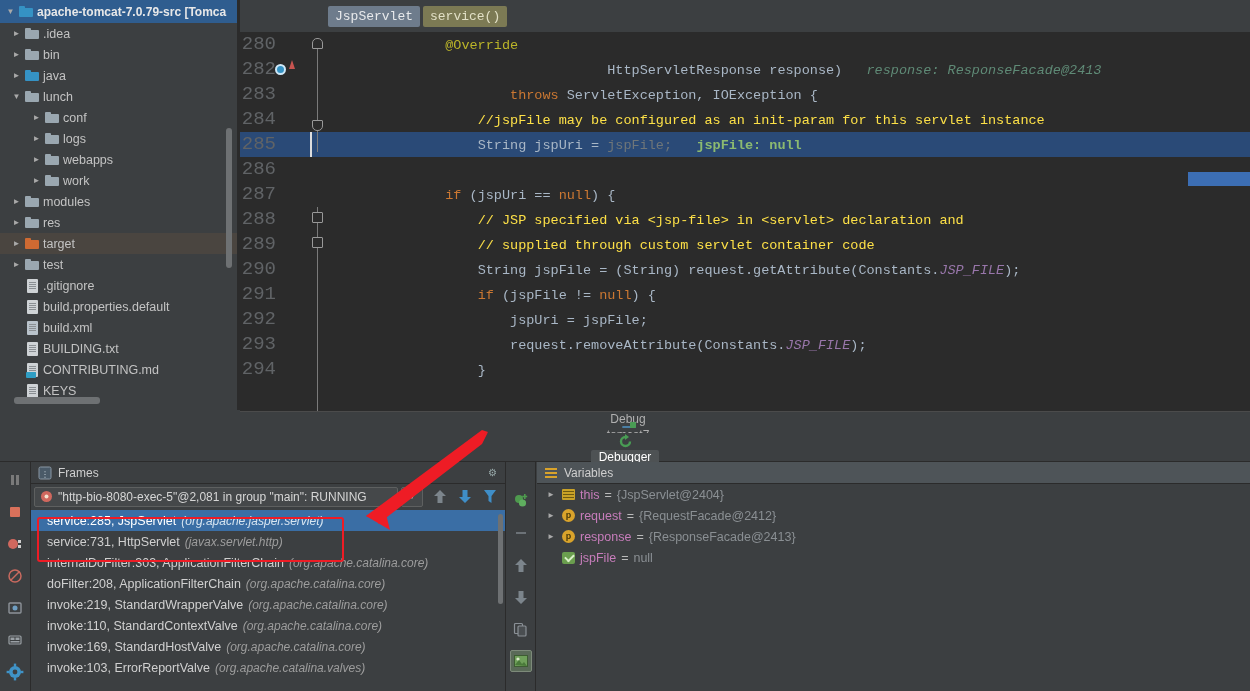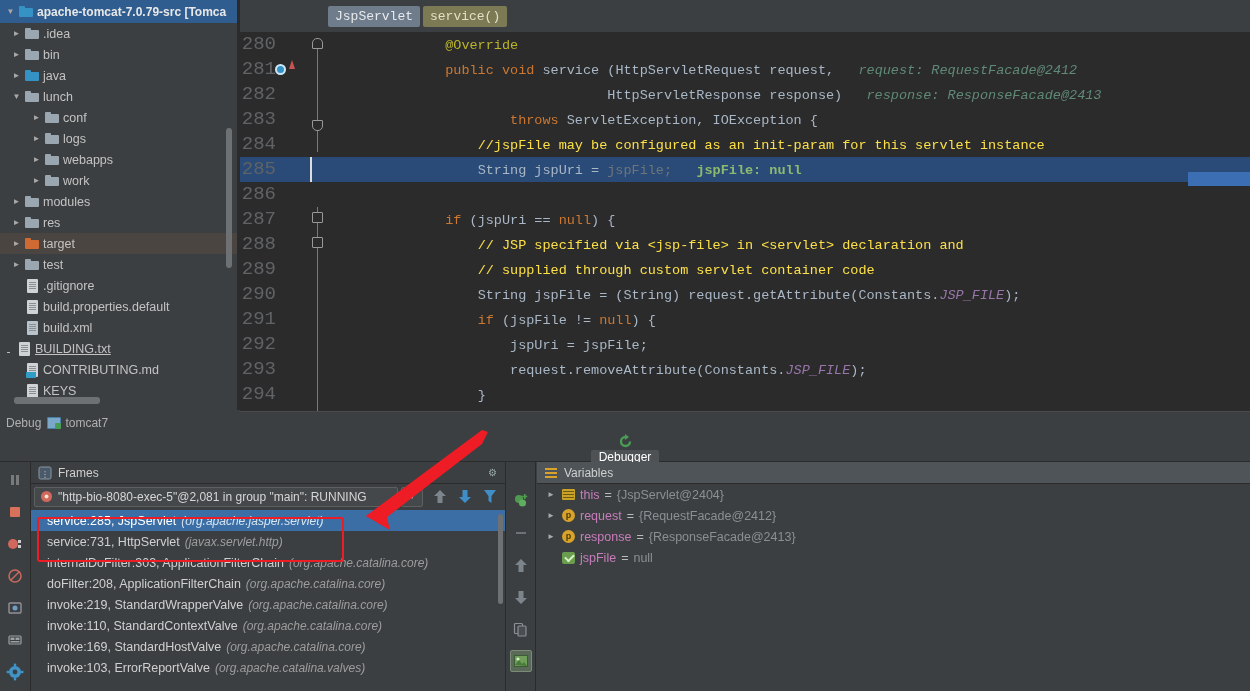--- a/index.html
+++ b/index.html
@@ -132,21 +132,21 @@
     position:absolute; right:0; width:62px; height:14px; background:#3c6eb4;
   }
   .code-hdivider { position:absolute; left:0; top:411px; width:1010px; height:1px; background:#4b4b4b; }
 
   
   .debug-window {
     position:absolute; left:0; top:412px; width:1250px; height:279px; background:#3c3f41;
   }
   .debug-tabline {
     position:absolute; left:0; top:0; height:21px; width:1250px;
-    display:flex; align-items:center; padding-left:6px; color:#b0b0b0; font-size:12px;
+    display:flex; align-items:center; padding-left:6px; color:#b0b0b0; font-size:12px;flex-direction:column;
   }
   .runcfg-ic {
     width:14px; height:12px; background:#7ba7c9; border:1px solid #4a7fa5;
     margin:0 4px 0 6px; position:relative; border-radius:1px;
   }
   .runcfg-ic:after {
     content:""; position:absolute; right:-1px; bottom:-1px; width:6px; height:6px;
     background:#499c54; border-radius:1px;
   }
   .dbg-toolbar {
@@ -368,21 +368,21 @@
           </span>
           <span class="tlabel">build.properties.default</span>
         </div>
         <div class="tree-row" style="padding-left: 10px;">
           <span class="arrow spacer">•</span>
           <span class="ficon">
             <span class="fileic xml"></span>
           </span>
           <span class="tlabel">build.xml</span>
         </div>
-        <div class="tree-row" style="padding-left: 2px; text-decoration: underline;">
+        <div class="tree-row" style="padding-left: 10px;">
           <span class="arrow spacer">•</span>
           <span class="ficon">
             <span class="fileic"></span>
           </span>
           <span class="tlabel">BUILDING.txt</span>
         </div>
         <div class="tree-row" style="padding-left: 10px;">
           <span class="arrow spacer">•</span>
           <span class="ficon">
             <span class="fileic md"></span>
@@ -404,21 +404,20 @@
 
   <div class="editor-area">
     <div class="breadcrumbs">
       <span class="crumb c1">JspServlet</span>
       <span class="crumb c2">service()</span>
     </div>
 
     <div class="code-wrap">
       <div id="code-body">
           <div class="code-line"><span class="lnum">280</span><span class="gutter-pad"></span><span>            <span class="ann">@Override</span></span></div>
-          <div class="code-line"><span class="lnum">281</span><span class="gutter-pad"></span><span>            <span class="kw">public</span> <span class="kw">void</span> <span class="white">service</span> (<span class="white">HttpServletRequest request,</span>   <span class="hint">request:</span> <span class="hint">RequestFacade@2412</span></span></div>
           <div class="code-line"><span class="lnum">282</span><span class="gutter-pad"></span><span>                                <span class="white">HttpServletResponse response)</span>   <span class="hint">response:</span> <span class="hint">ResponseFacade@2413</span></span></div>
           <div class="code-line"><span class="lnum">283</span><span class="gutter-pad"></span><span>                    <span class="kw">throws</span> <span class="white">ServletException, IOException {</span></span></div>
           <div class="code-line"><span class="lnum">284</span><span class="gutter-pad"></span><span>                <span class="cmt">//jspFile may be configured as an init-param for this servlet instance</span></span></div>
           <div class="code-line current"><span class="lnum">285</span><span class="gutter-pad"></span><span>                <span class="white">String jspUri = </span><span class="grey">jspFile;</span>   <span class="hintv">jspFile: null</span></span></div>
           <div class="code-line"><span class="lnum">286</span><span class="gutter-pad"></span><span></span></div>
           <div class="code-line"><span class="lnum">287</span><span class="gutter-pad"></span><span>            <span class="kw">if</span> <span class="white">(jspUri == </span><span class="kw">null</span><span class="white">) {</span></span></div>
           <div class="code-line"><span class="lnum">288</span><span class="gutter-pad"></span><span>                <span class="cmt">// JSP specified via &lt;jsp-file&gt; in &lt;servlet&gt; declaration and</span></span></div>
           <div class="code-line"><span class="lnum">289</span><span class="gutter-pad"></span><span>                <span class="cmt">// supplied through custom servlet container code</span></span></div>
           <div class="code-line"><span class="lnum">290</span><span class="gutter-pad"></span><span>                <span class="white">String jspFile = (String) request.getAttribute(Constants.</span><span class="fld">JSP_FILE</span><span class="white">);</span></span></div>
           <div class="code-line"><span class="lnum">291</span><span class="gutter-pad"></span><span>                <span class="kw">if</span> <span class="white">(jspFile != </span><span class="kw">null</span><span class="white">) {</span></span></div>

